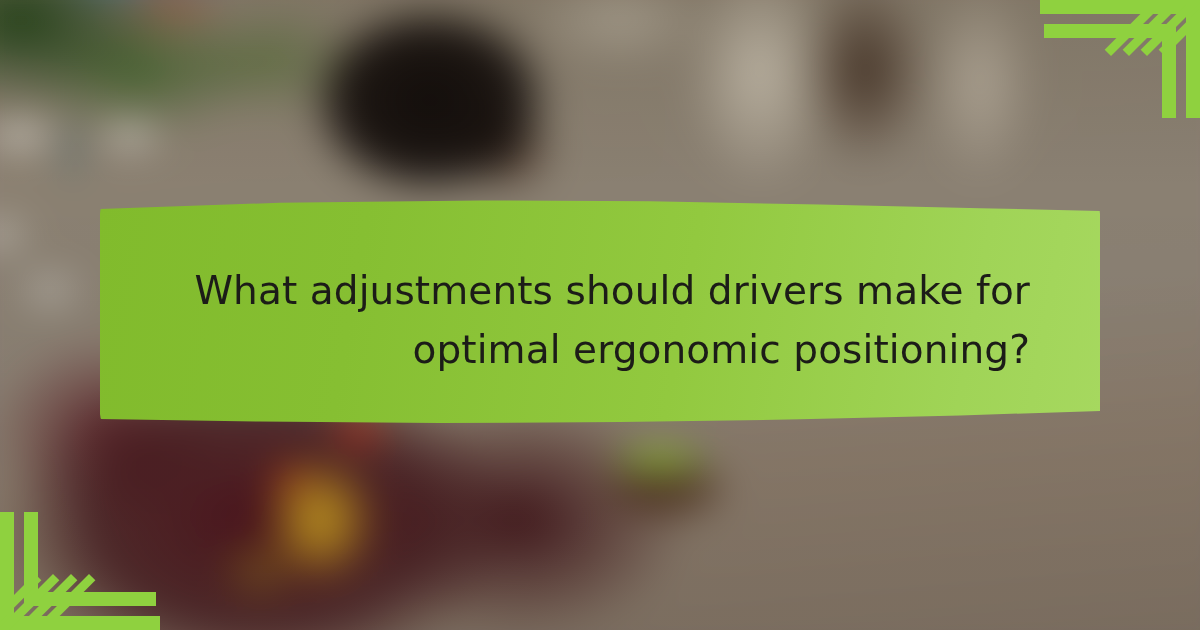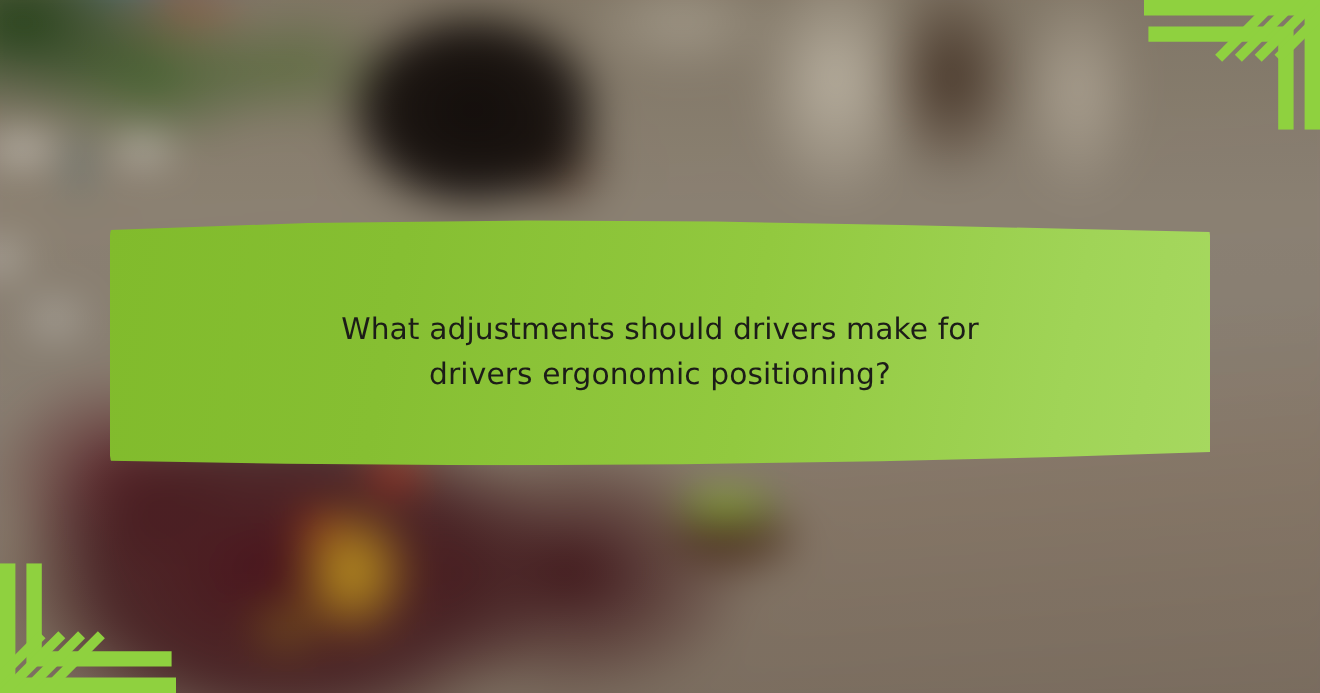--- a/index.html
+++ b/index.html
@@ -80,23 +80,23 @@
     clip-path: polygon(
       0% 4.0%,
       18% 1.2%, 38% 0.2%, 55% 0.6%, 72% 2.0%, 88% 3.6%, 100% 4.8%,
       100% 92.5%,
       86% 94.5%, 70% 96.2%, 52% 97.4%, 34% 97.8%, 16% 97.2%, 0% 96.0%
     );
     display:flex; align-items:center; justify-content:center;
   }
   #banner-text {
     width:860px;
-    text-align:center;
+    text-align:right;
     color:#1c1c18;
-    font-size:27px;
+    font-size:39px;
     line-height:1.52;
     font-weight:400;
     letter-spacing:.1px;
     padding-top:12px;
   }
 </style>
 </head>
 <body>
 
 <div id="card">
@@ -139,17 +139,17 @@
         <rect x="114" y="-24" width="9" height="90" transform="rotate(45 118 20)"></rect>
         <rect x="132" y="-24" width="9" height="90" transform="rotate(45 136 20)"></rect>
         <rect x="150" y="-24" width="9" height="90" transform="rotate(45 154 20)"></rect>
       </g>
     </g>
   </svg>
 
   <div id="banner">
     <div id="banner-text">
       <span>What adjustments should drivers make for</span><br>
-      <span>drivers ergonomic positioning?</span>
+      <span>optimal ergonomic positioning?</span>
     </div>
   </div>
 
 </div>
 
 </body></html>

